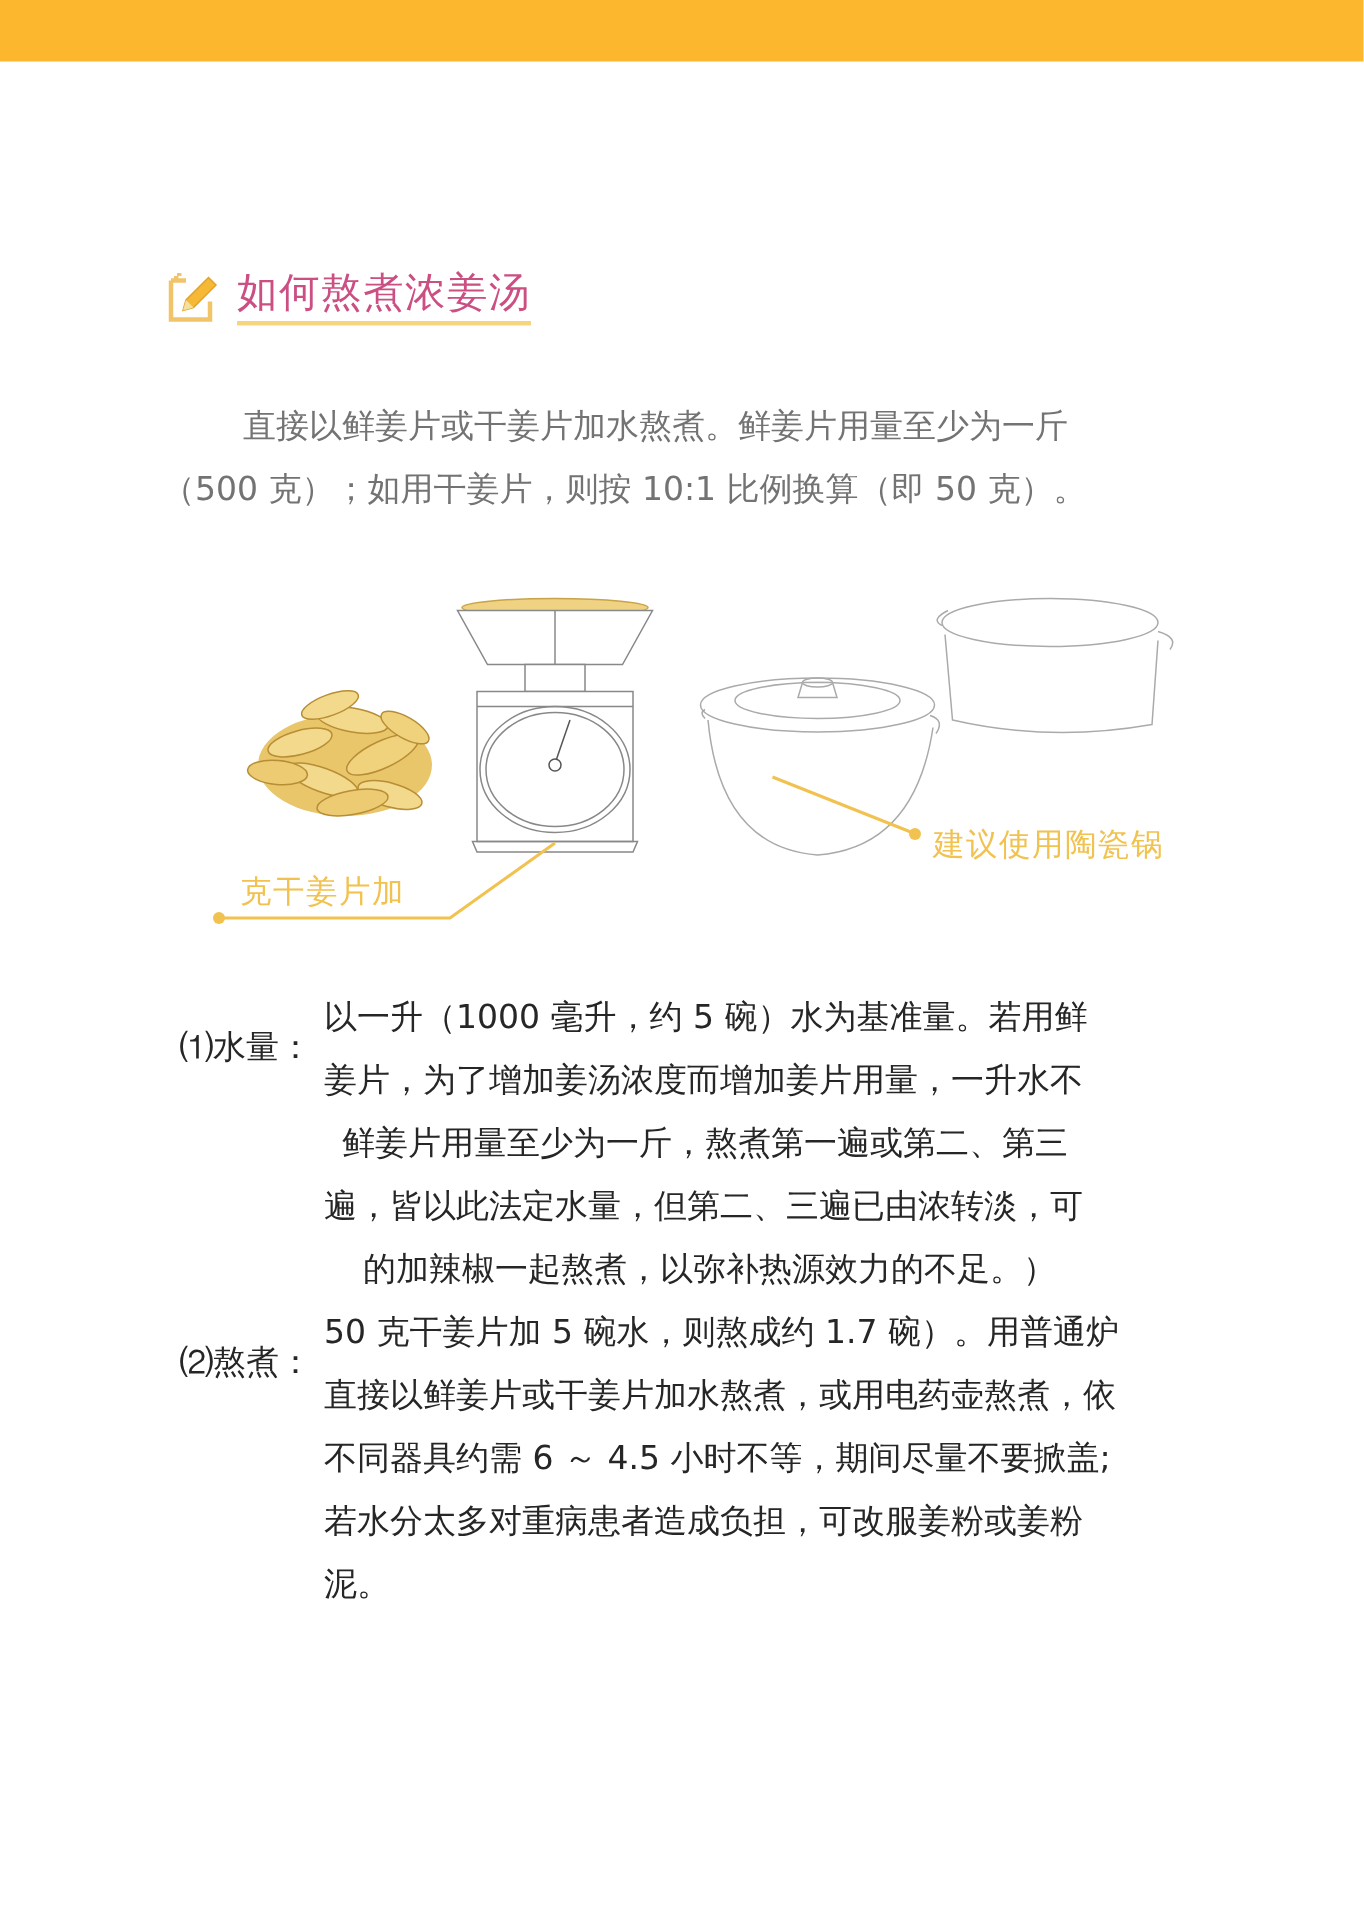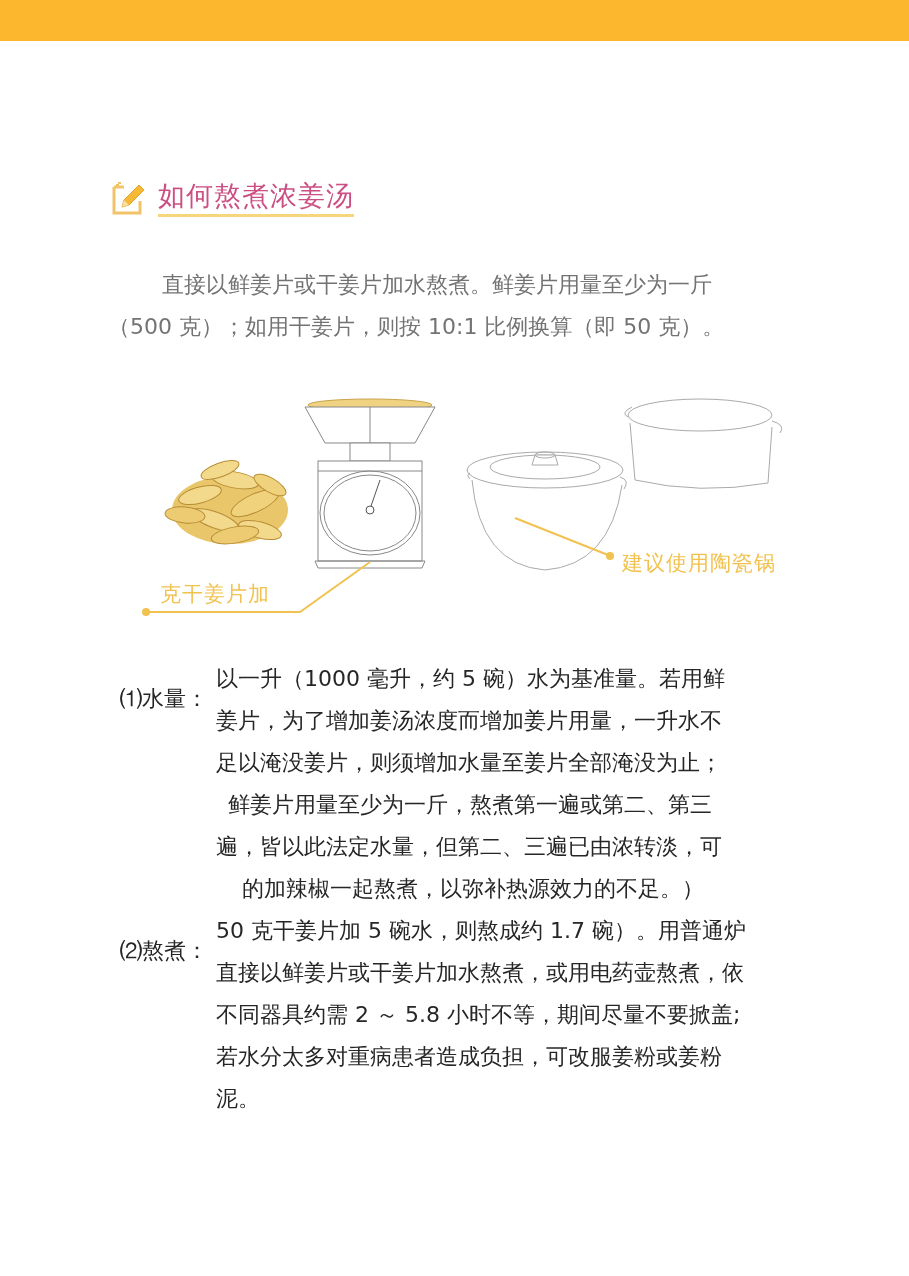--- a/index.html
+++ b/index.html
@@ -109,26 +109,25 @@
   </svg>
   <div class="callout" style="left:30px;top:195px">克干姜片加</div>
   <div class="callout" style="left:492px;top:164px">建议使用陶瓷锅</div>
 </div>
 
 <div class="list">
   <div class="item first">
     <span class="label">⑴水量：</span>
     <span class="line">以一升（1000 毫升，约 5 碗）水为基准量。若用鲜</span>
     <span class="line">姜片，为了增加姜汤浓度而增加姜片用量，一升水不</span>
-    <span class="line">足以淹没姜片，则须增加水量至姜片全部淹没为止；</span>
     <span class="line" style="padding-left:12px">鲜姜片用量至少为一斤，熬煮第一遍或第二、第三</span>
     <span class="line">遍，皆以此法定水量，但第二、三遍已由浓转淡，可</span>
     <span class="line" style="padding-left:26px">的加辣椒一起熬煮，以弥补热源效力的不足。）</span>
   </div>
   <div class="item">
     <span class="label">⑵熬煮：</span>
     <span class="line">50 克干姜片加 5 碗水，则熬成约 1.7 碗）。用普通炉</span>
     <span class="line">直接以鲜姜片或干姜片加水熬煮，或用电药壶熬煮，依</span>
-    <span class="line">不同器具约需 2 ～ 5.8 小时不等，期间尽量不要掀盖;</span>
+    <span class="line">不同器具约需 6 ～ 4.5 小时不等，期间尽量不要掀盖;</span>
     <span class="line">若水分太多对重病患者造成负担，可改服姜粉或姜粉</span>
     <span class="line">泥。</span>
   </div>
 </div>
 
 </body></html>

